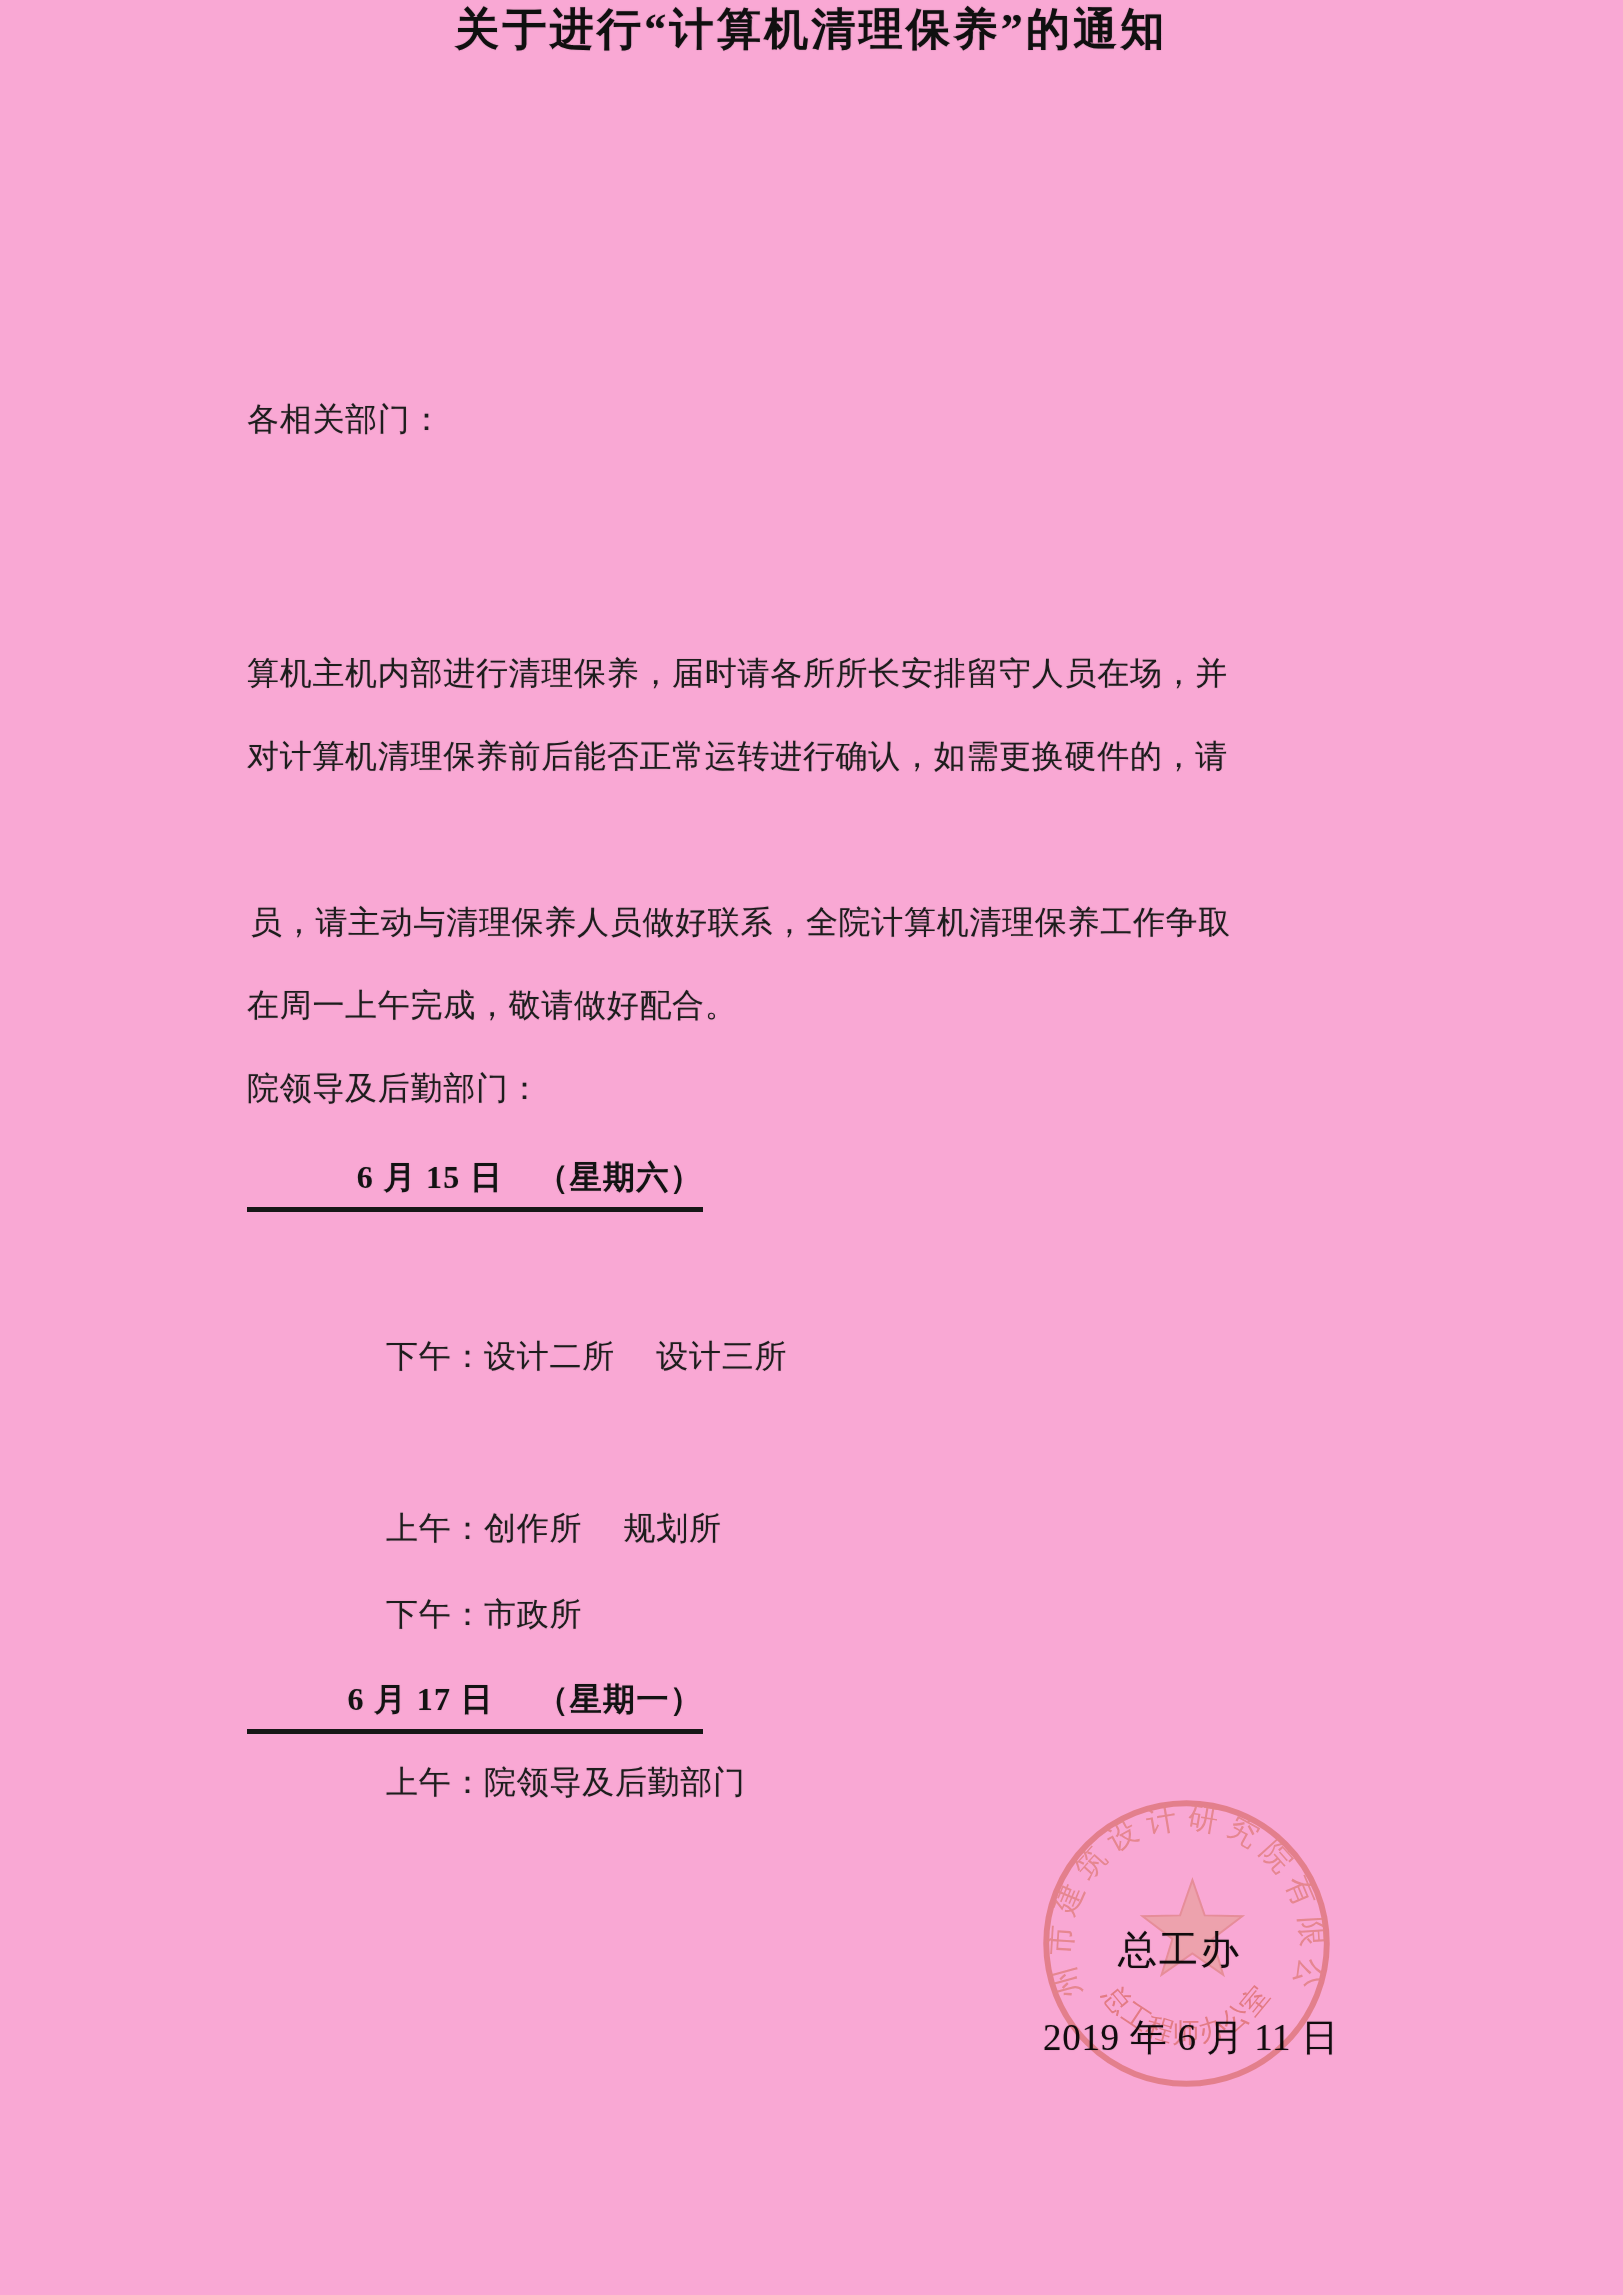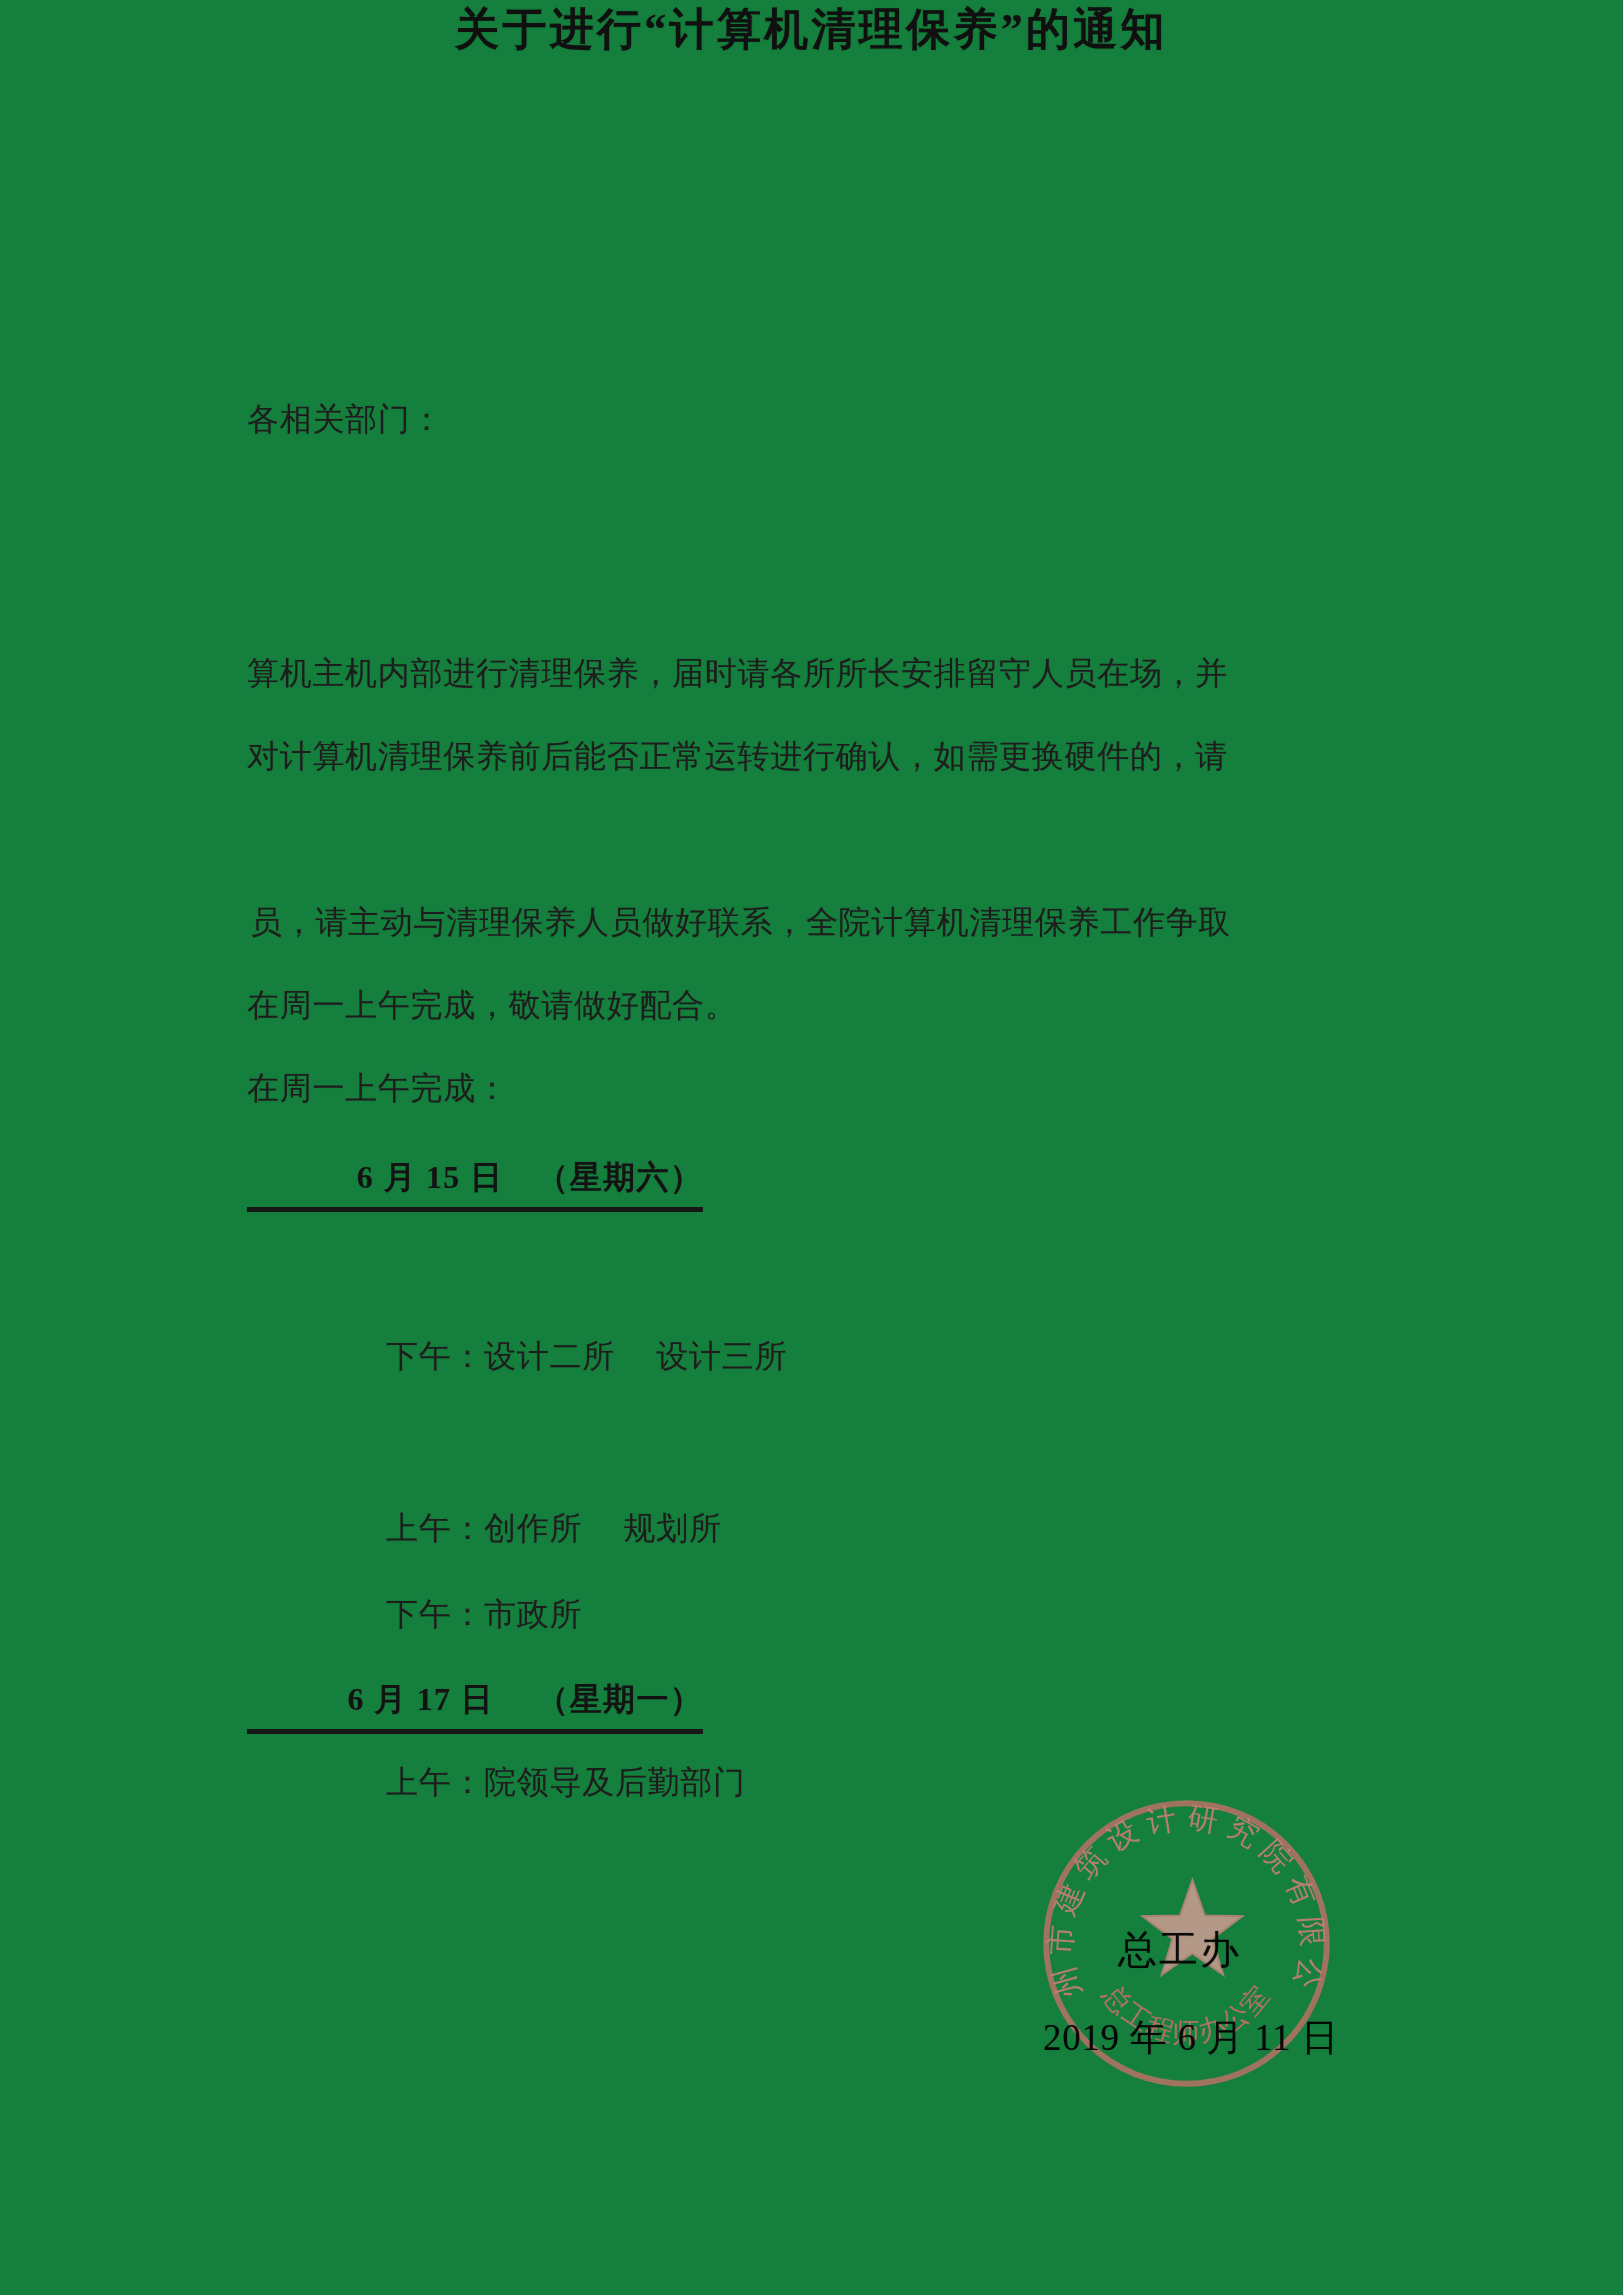--- a/index.html
+++ b/index.html
@@ -1,19 +1,19 @@
 <!DOCTYPE html>
 <html style="font-size:10.5px"><head>
 <meta charset="utf-8">
 <style>
   html,body{margin:0;padding:0;background:#e8e8e8;}
   .page{
     position:relative;
     width:1623px;height:2295px;
-    background:#15803d;
+    background:#f9a8d4;
     overflow:hidden;
     font-family:"Liberation Serif","DejaVu Serif",serif;
     color:#1d1d1d;
   }
   .t{
     position:absolute;
     font-size:32px;
     line-height:46px;
     white-space:nowrap;
     letter-spacing:0.7px;
@@ -59,21 +59,21 @@
 
   <div class="title">关于进行“计算机清理保养”的通知</div>
 
   <div class="t" style="left:247px;top:396px;">各相关部门：</div>
 
   <div class="t" style="left:247px;top:650px;">算机主机内部进行清理保养，届时请各所所长安排留守人员在场，并</div>
   <div class="t" style="left:247px;top:733px;">对计算机清理保养前后能否正常运转进行确认，如需更换硬件的，请</div>
   <div class="t" style="left:250px;top:899px;">员，请主动与清理保养人员做好联系，全院计算机清理保养工作争取</div>
   <div class="t" style="left:247px;top:982px;">在周一上午完成，敬请做好配合。</div>
 
-  <div class="t" style="left:247px;top:1065px;">在周一上午完成：</div>
+  <div class="t" style="left:247px;top:1065px;">院领导及后勤部门：</div>
 
   <div class="t heading" style="left:247px;top:1154px;">
     <span class="u">6 月 15 日　（星期六）</span>
   </div>
   <div class="t" style="left:386px;top:1333px;">下午：设计二所　 设计三所</div>
 
   <div class="t" style="left:386px;top:1505px;">上午：创作所　 规划所</div>
   <div class="t" style="left:386px;top:1591px;">下午：市政所</div>
 
   <div class="t heading" style="left:247px;top:1676px;">

